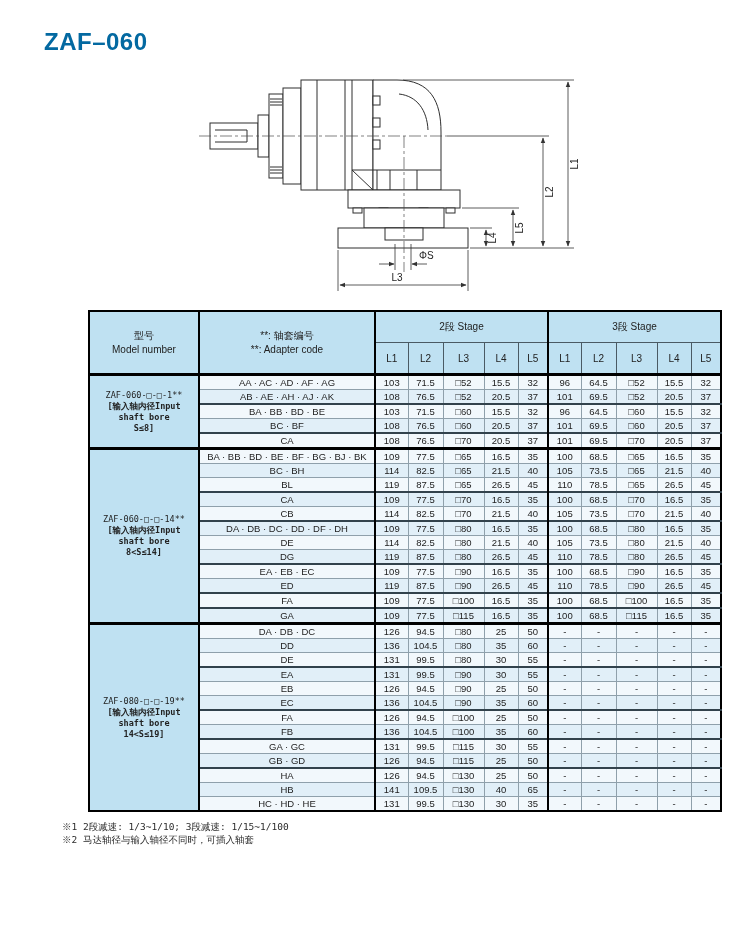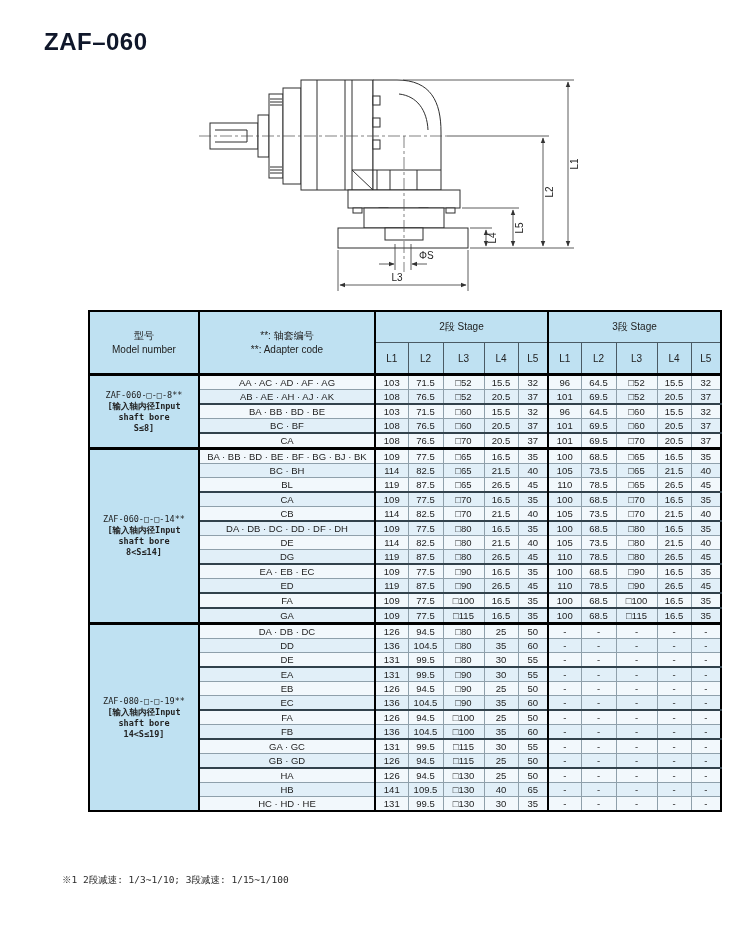--- a/index.html
+++ b/index.html
@@ -4,21 +4,21 @@
 <style>
   html,body { margin:0; padding:0; }
   body {
     width:750px; height:927px; background:#ffffff; position:relative;
     font-family:"Liberation Sans", sans-serif; color:var(--text,#222);
     overflow:hidden;
   }
   .page { position:absolute; inset:0; }
   .title {
     position:absolute; left:44px; top:28px;
-    font-size:24px; font-weight:bold; letter-spacing:0.5px; color:#0f172a;
+    font-size:24px; font-weight:bold; letter-spacing:0.5px; color:#0369a1;
   }
   .drawing-wrap { position:absolute; left:195px; top:58px; width:395px; height:248px; }
 
   table.spec-table {
     position:absolute; left:65px; top:310px; width:632px;
     border-collapse:collapse; table-layout:fixed;
     border:2px solid var(--border_strong,#000);
     font-size:9.5px; color:var(--text,#222);margin-left:23px;
   }
   .spec-table th, .spec-table td {
@@ -51,21 +51,21 @@
   }
   .model-code { font-size:8.5px; }
   .model-note { font-size:8.5px;font-weight:bold; }
   .code-cell { font-size:9.5px; }
   .num-cell  { font-size:9.5px; }
 
   .footnote {
     position:absolute; font-family:"DejaVu Sans Mono", monospace;
     font-size:9.5px; line-height:13px; color:#2b2b2b; white-space:nowrap;
   }
-  .fn-zh { left:62px;  top:873px; }
+  .fn-zh { left:62px;  top:820px; }
   .fn-en { left:363px; top:868px; }
 </style>
 </head>
 <body>
 
 <div class="page">
 
   <div class="title">ZAF–060</div>
 
   <div class="drawing-wrap">
@@ -174,21 +174,21 @@
         <th class="sep-strong">L1</th>
         <th>L2</th>
         <th>L3</th>
         <th>L4</th>
         <th>L5</th>
       </tr>
     </thead>
     <tbody>
         <tr class="group-start even">
           <td rowspan="5" class="model-cell">
-            <div class="model-code">ZAF-060-□-□-8**</div>
+            <div class="model-code">ZAF-060-□-□-1**</div>
             <div class="model-note">[输入轴内径Input</div>
             <div class="model-note">shaft bore</div>
             <div class="model-note">S≤8]</div>
           </td>
           <td class="code-cell">AA · AC · AD · AF · AG</td>
           <td class="num-cell sep-strong">103</td>
           <td class="num-cell">71.5</td>
           <td class="num-cell">□52</td>
           <td class="num-cell">15.5</td>
           <td class="num-cell">32</td>
@@ -585,15 +585,16 @@
           <td class="num-cell">-</td>
           <td class="num-cell">-</td>
           <td class="num-cell">-</td>
           <td class="num-cell">-</td>
         </tr>
       </tbody>
   </table>
 
   <div class="footnote fn-zh">
     <div>※1 2段减速: 1/3~1/10; 3段减速: 1/15~1/100</div>
+    <div>※2 马达轴径与输入轴径不同时，可插入轴套</div>
   </div>
 
 </div>
 
 </body></html>

